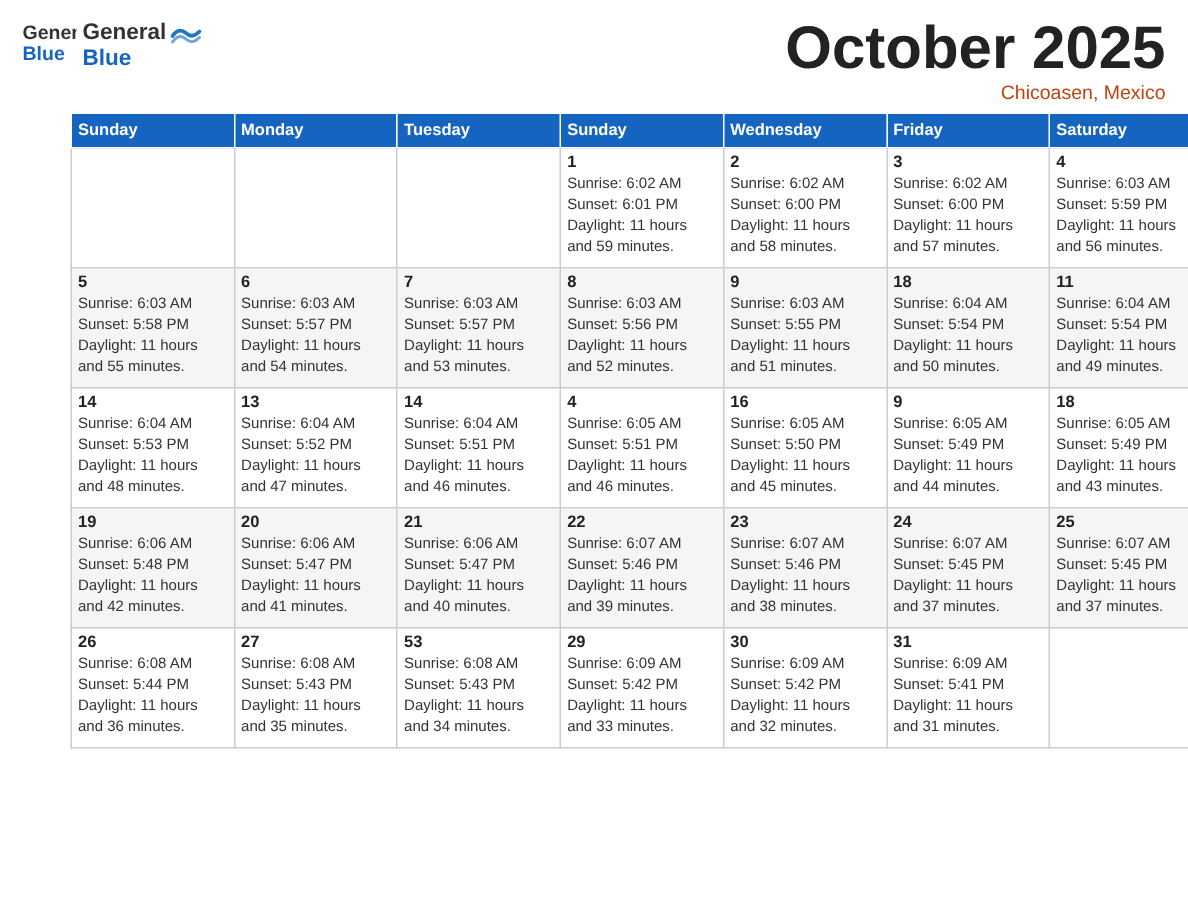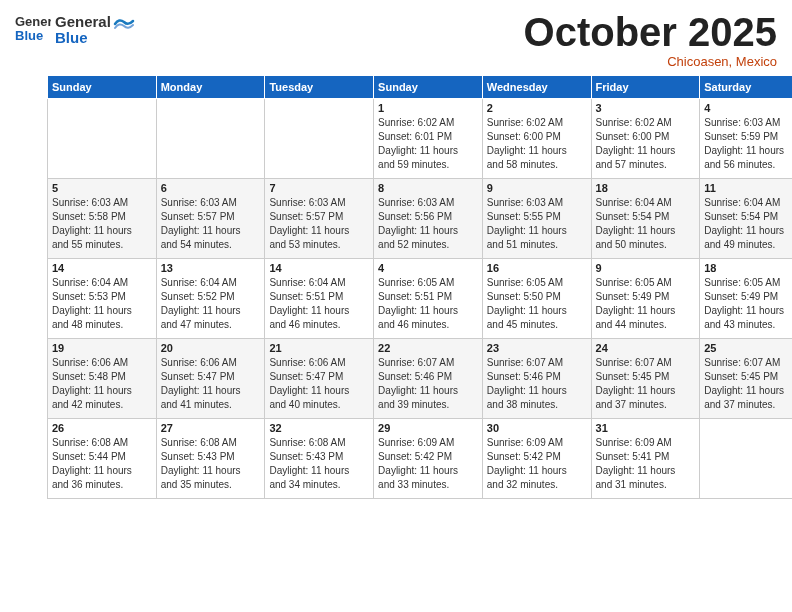--- a/index.html
+++ b/index.html
@@ -317,21 +317,21 @@
 and 36 minutes.</div>
           </td>
           <td>
             <span class="day-num">27</span>
             <div class="day-info" style="white-space: pre-line;">Sunrise: 6:08 AM
 Sunset: 5:43 PM
 Daylight: 11 hours
 and 35 minutes.</div>
           </td>
           <td>
-            <span class="day-num">32</span>
+            <span class="day-num">53</span>
             <div class="day-info" style="white-space: pre-line;">Sunrise: 6:08 AM
 Sunset: 5:43 PM
 Daylight: 11 hours
 and 34 minutes.</div>
           </td>
           <td>
             <span class="day-num">29</span>
             <div class="day-info" style="white-space: pre-line;">Sunrise: 6:09 AM
 Sunset: 5:42 PM
 Daylight: 11 hours

